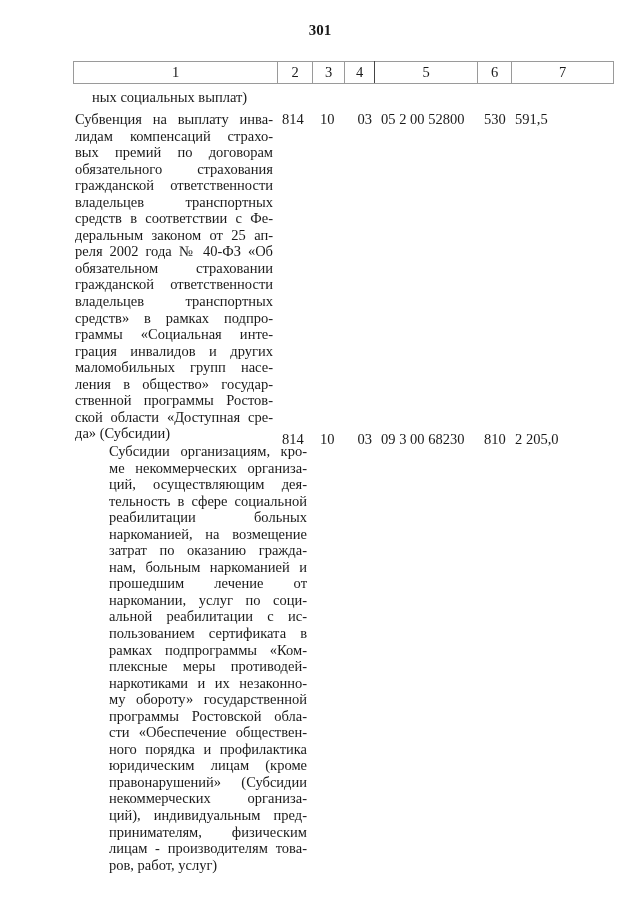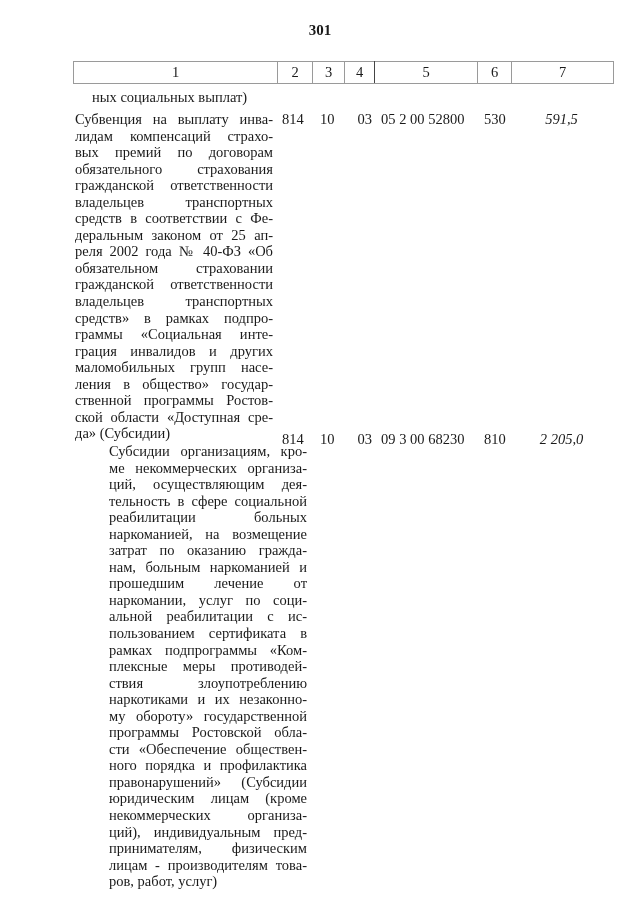--- a/index.html
+++ b/index.html
@@ -14,21 +14,21 @@
   .desc { position:absolute; left:75px; width:198px; font-size:14.5px; line-height:16.55px;
           text-align:justify; hyphens:manual; }
   .desc .ln { display:block; text-align:justify; text-align-last:justify; white-space:nowrap; }
   .desc .ln.last { text-align-last:left; }
   .cell { position:absolute; top:0; font-size:14.5px; line-height:16.6px; white-space:nowrap; }
   .c-gr { left:282px; width:28px; }
   .c-rz { left:320px; width:22px; }
   .c-pr { left:350px; width:22px;text-align:right; }
   .c-cs { left:381px; width:95px; }
   .c-vr { left:484px; width:26px; }
-  .c-sm { left:515px; width:93px; text-align:center;font-style:italic; }
+  .c-sm { left:515px; width:93px; text-align:left; }
 </style>
 </head>
 <body>
 
 <div class="page-number">301</div>
 
 <table class="hdr">
   <colgroup>
     <col style="width:204px">
       <col style="width:35px">
@@ -93,28 +93,27 @@
     <span class="ln">реабилитации больных</span>
     <span class="ln">наркоманией, на возмещение</span>
     <span class="ln">затрат по оказанию гражда-</span>
     <span class="ln">нам, больным наркоманией и</span>
     <span class="ln">прошедшим лечение от</span>
     <span class="ln">наркомании, услуг по соци-</span>
     <span class="ln">альной реабилитации с ис-</span>
     <span class="ln">пользованием сертификата в</span>
     <span class="ln">рамках подпрограммы «Ком-</span>
     <span class="ln">плексные меры противодей-</span>
-    <span class="ln">ствия злоупотреблению</span>
     <span class="ln">наркотиками и их незаконно-</span>
     <span class="ln">му обороту» государственной</span>
     <span class="ln">программы Ростовской обла-</span>
     <span class="ln">сти «Обеспечение обществен-</span>
     <span class="ln">ного порядка и профилактика</span>
+    <span class="ln">юридическим лицам (кроме</span>
     <span class="ln">правонарушений» (Субсидии</span>
-    <span class="ln">юридическим лицам (кроме</span>
     <span class="ln">некоммерческих организа-</span>
     <span class="ln">ций), индивидуальным пред-</span>
     <span class="ln">принимателям, физическим</span>
     <span class="ln">лицам - производителям това-</span>
     <span class="ln last">ров, работ, услуг)</span>
   </div>
   <div class="cell c-gr">814</div>
   <div class="cell c-rz">10</div>
   <div class="cell c-pr">03</div>
   <div class="cell c-cs">09 3 00 68230</div>

